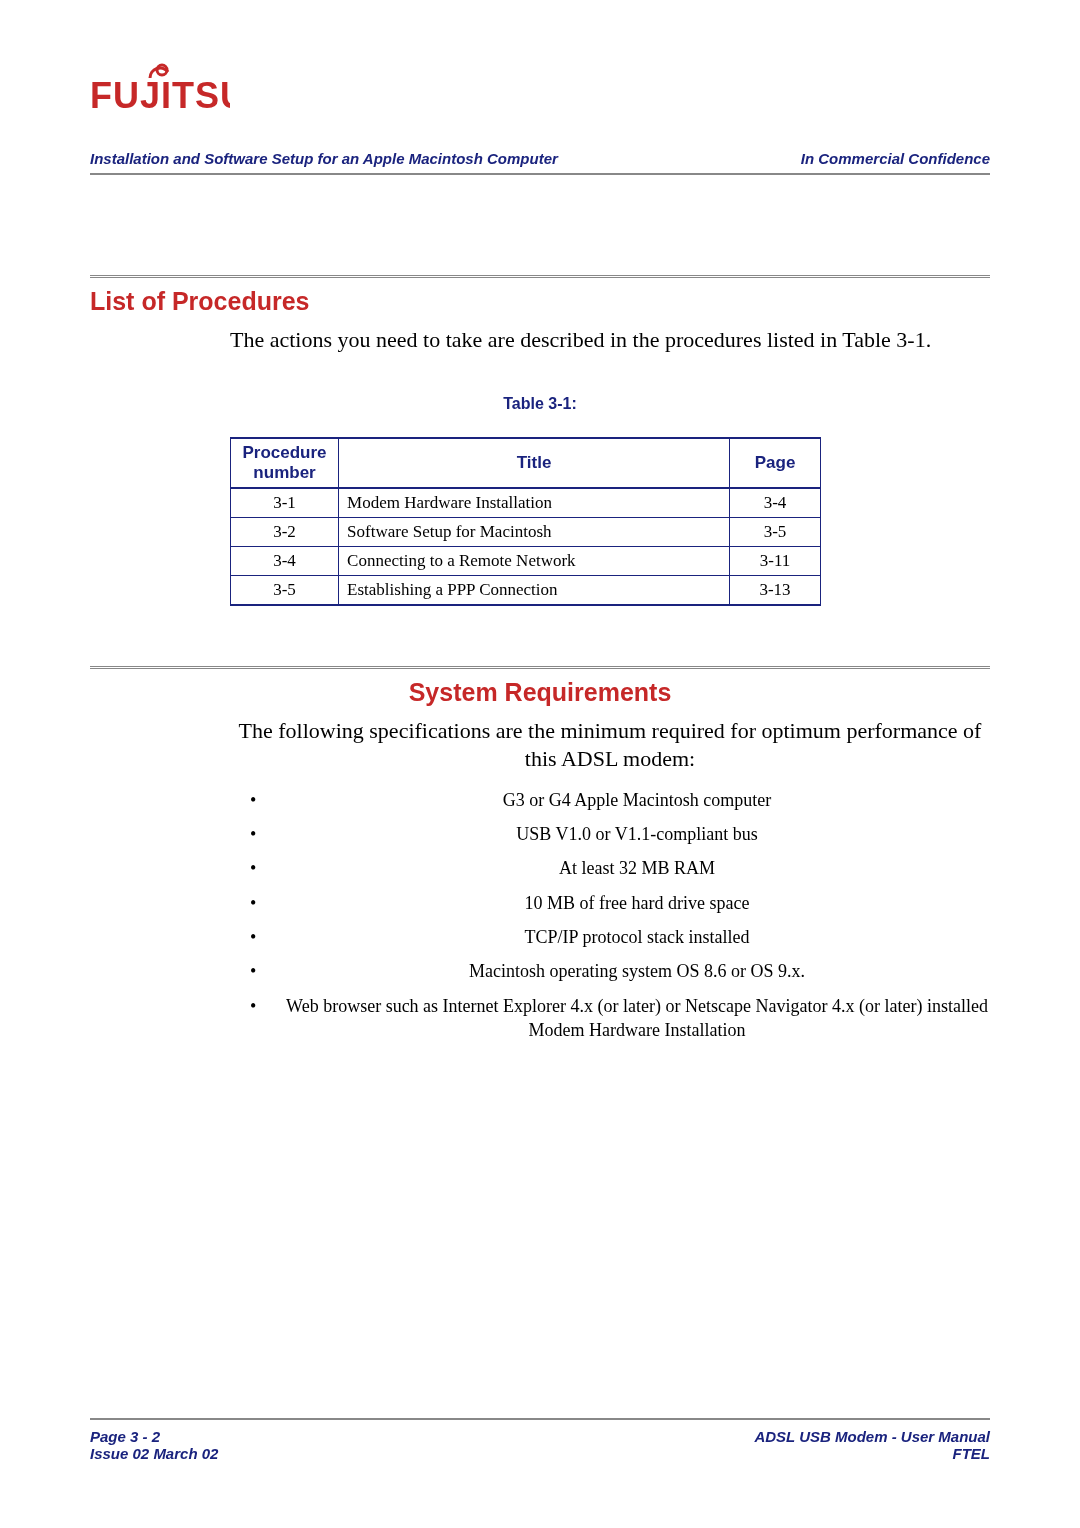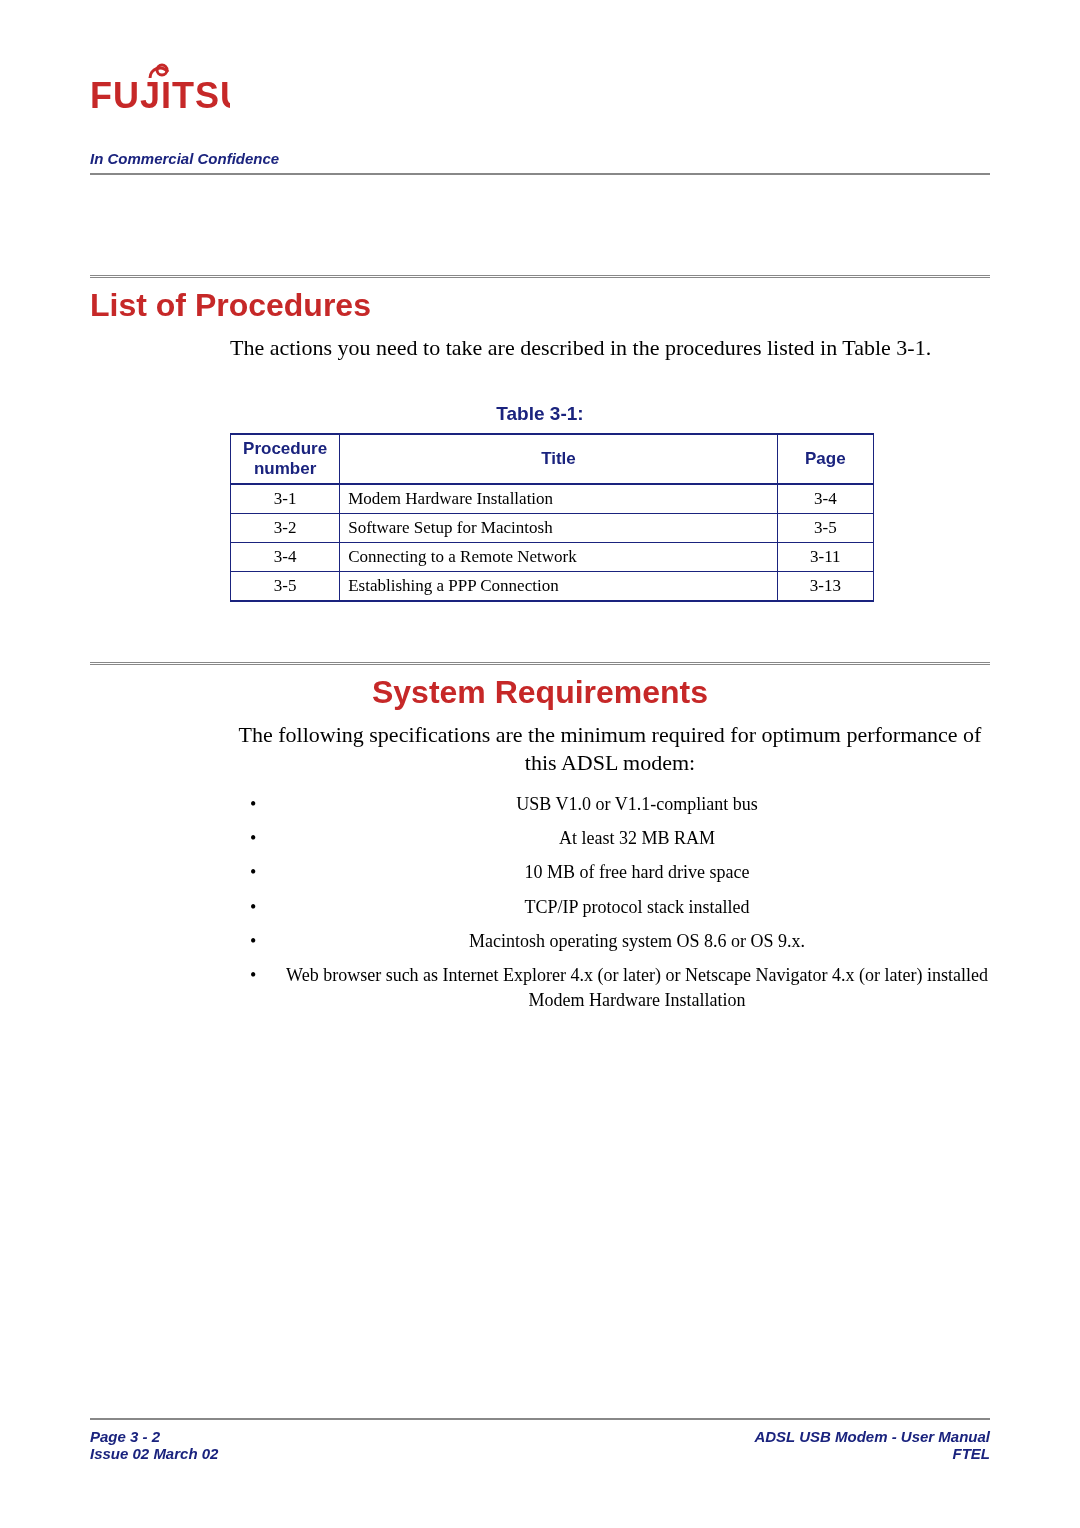--- a/index.html
+++ b/index.html
@@ -31,42 +31,42 @@
     margin-bottom: 100px;
   }
   .double-rule {
     border-top: 3px double #888;
     height: 6px;
     margin-bottom: 6px;
   }
   h1.section-heading {
     font-family: Arial, Helvetica, sans-serif;
     font-weight: bold;
-    font-size: 32px;
+    font-size: 25px;
     color: #c62828;
     margin-bottom: 10px;
   }
   .intro-text {
     margin-left: 140px;
     font-size: 22px;
     margin-bottom: 40px;
     line-height: 1.3;
   }
   .table-caption {
     font-family: Arial, Helvetica, sans-serif;
     font-weight: bold;
-    font-size: 19px;
+    font-size: 16px;
     color: #1a237e;
     text-align: center;
-    margin-bottom: 8px;
+    margin-bottom: 24px;
   }
   table.proc-table {
     margin-left: 140px;
     border-collapse: collapse;
-    width: 644px;
+    width: 591px;
     margin-bottom: 60px;
   }
   table.proc-table th, table.proc-table td {
     border: 1px solid #1a237e;
     padding: 4px 8px;
     font-size: 17px;
   }
   table.proc-table th {
     font-family: Arial, Helvetica, sans-serif;
     font-weight: bold;
@@ -129,20 +129,21 @@
   <svg width="140" height="60" viewBox="0 0 140 60">
     <g fill="#c62828">
       <text x="0" y="48" font-family="Arial, Helvetica, sans-serif" font-weight="bold" font-size="36" letter-spacing="1">FUJITSU</text>
       <circle cx="72" cy="10" r="5" fill="none" stroke="#c62828" stroke-width="3"></circle>
       <path d="M60 18 a10 10 0 0 1 18 -6" fill="none" stroke="#c62828" stroke-width="3"></path>
     </g>
   </svg>
 </div>
 
 <div class="header-row">
+  <span>Installation and Software Setup for an Apple Macintosh Computer</span>
   <span>In Commercial Confidence</span>
 </div>
 <div class="header-rule"></div>
 
 <div class="double-rule"></div>
 <h1 class="section-heading">List of Procedures</h1>
 <p class="intro-text">The actions you need to take are described in the procedures listed in Table 3-1.</p>
 
 <div class="table-caption">Table 3-1:</div>
 <table class="proc-table">
@@ -180,20 +181,21 @@
         <td>3-13</td>
       </tr>
     </tbody>
 </table>
 
 <div class="section2">
   <div class="double-rule"></div>
   <h1 class="section-heading">System Requirements</h1>
   <p class="intro-text" style="margin-bottom:6px">The following specifications are the minimum required for optimum performance of this ADSL modem:</p>
   <ul class="bullets" id="bullets">
+      <li>G3 or G4 Apple Macintosh computer</li>
       <li>USB V1.0 or V1.1-compliant bus</li>
       <li>At least 32 MB RAM</li>
       <li>10 MB of free hard drive space</li>
       <li>TCP/IP protocol stack installed</li>
       <li>Macintosh operating system OS 8.6 or OS 9.x.</li>
       <li>Web browser such as Internet Explorer 4.x (or later) or Netscape Navigator 4.x (or later) installed Modem Hardware Installation</li>
     </ul>
 </div>
 
 <div class="footer">

